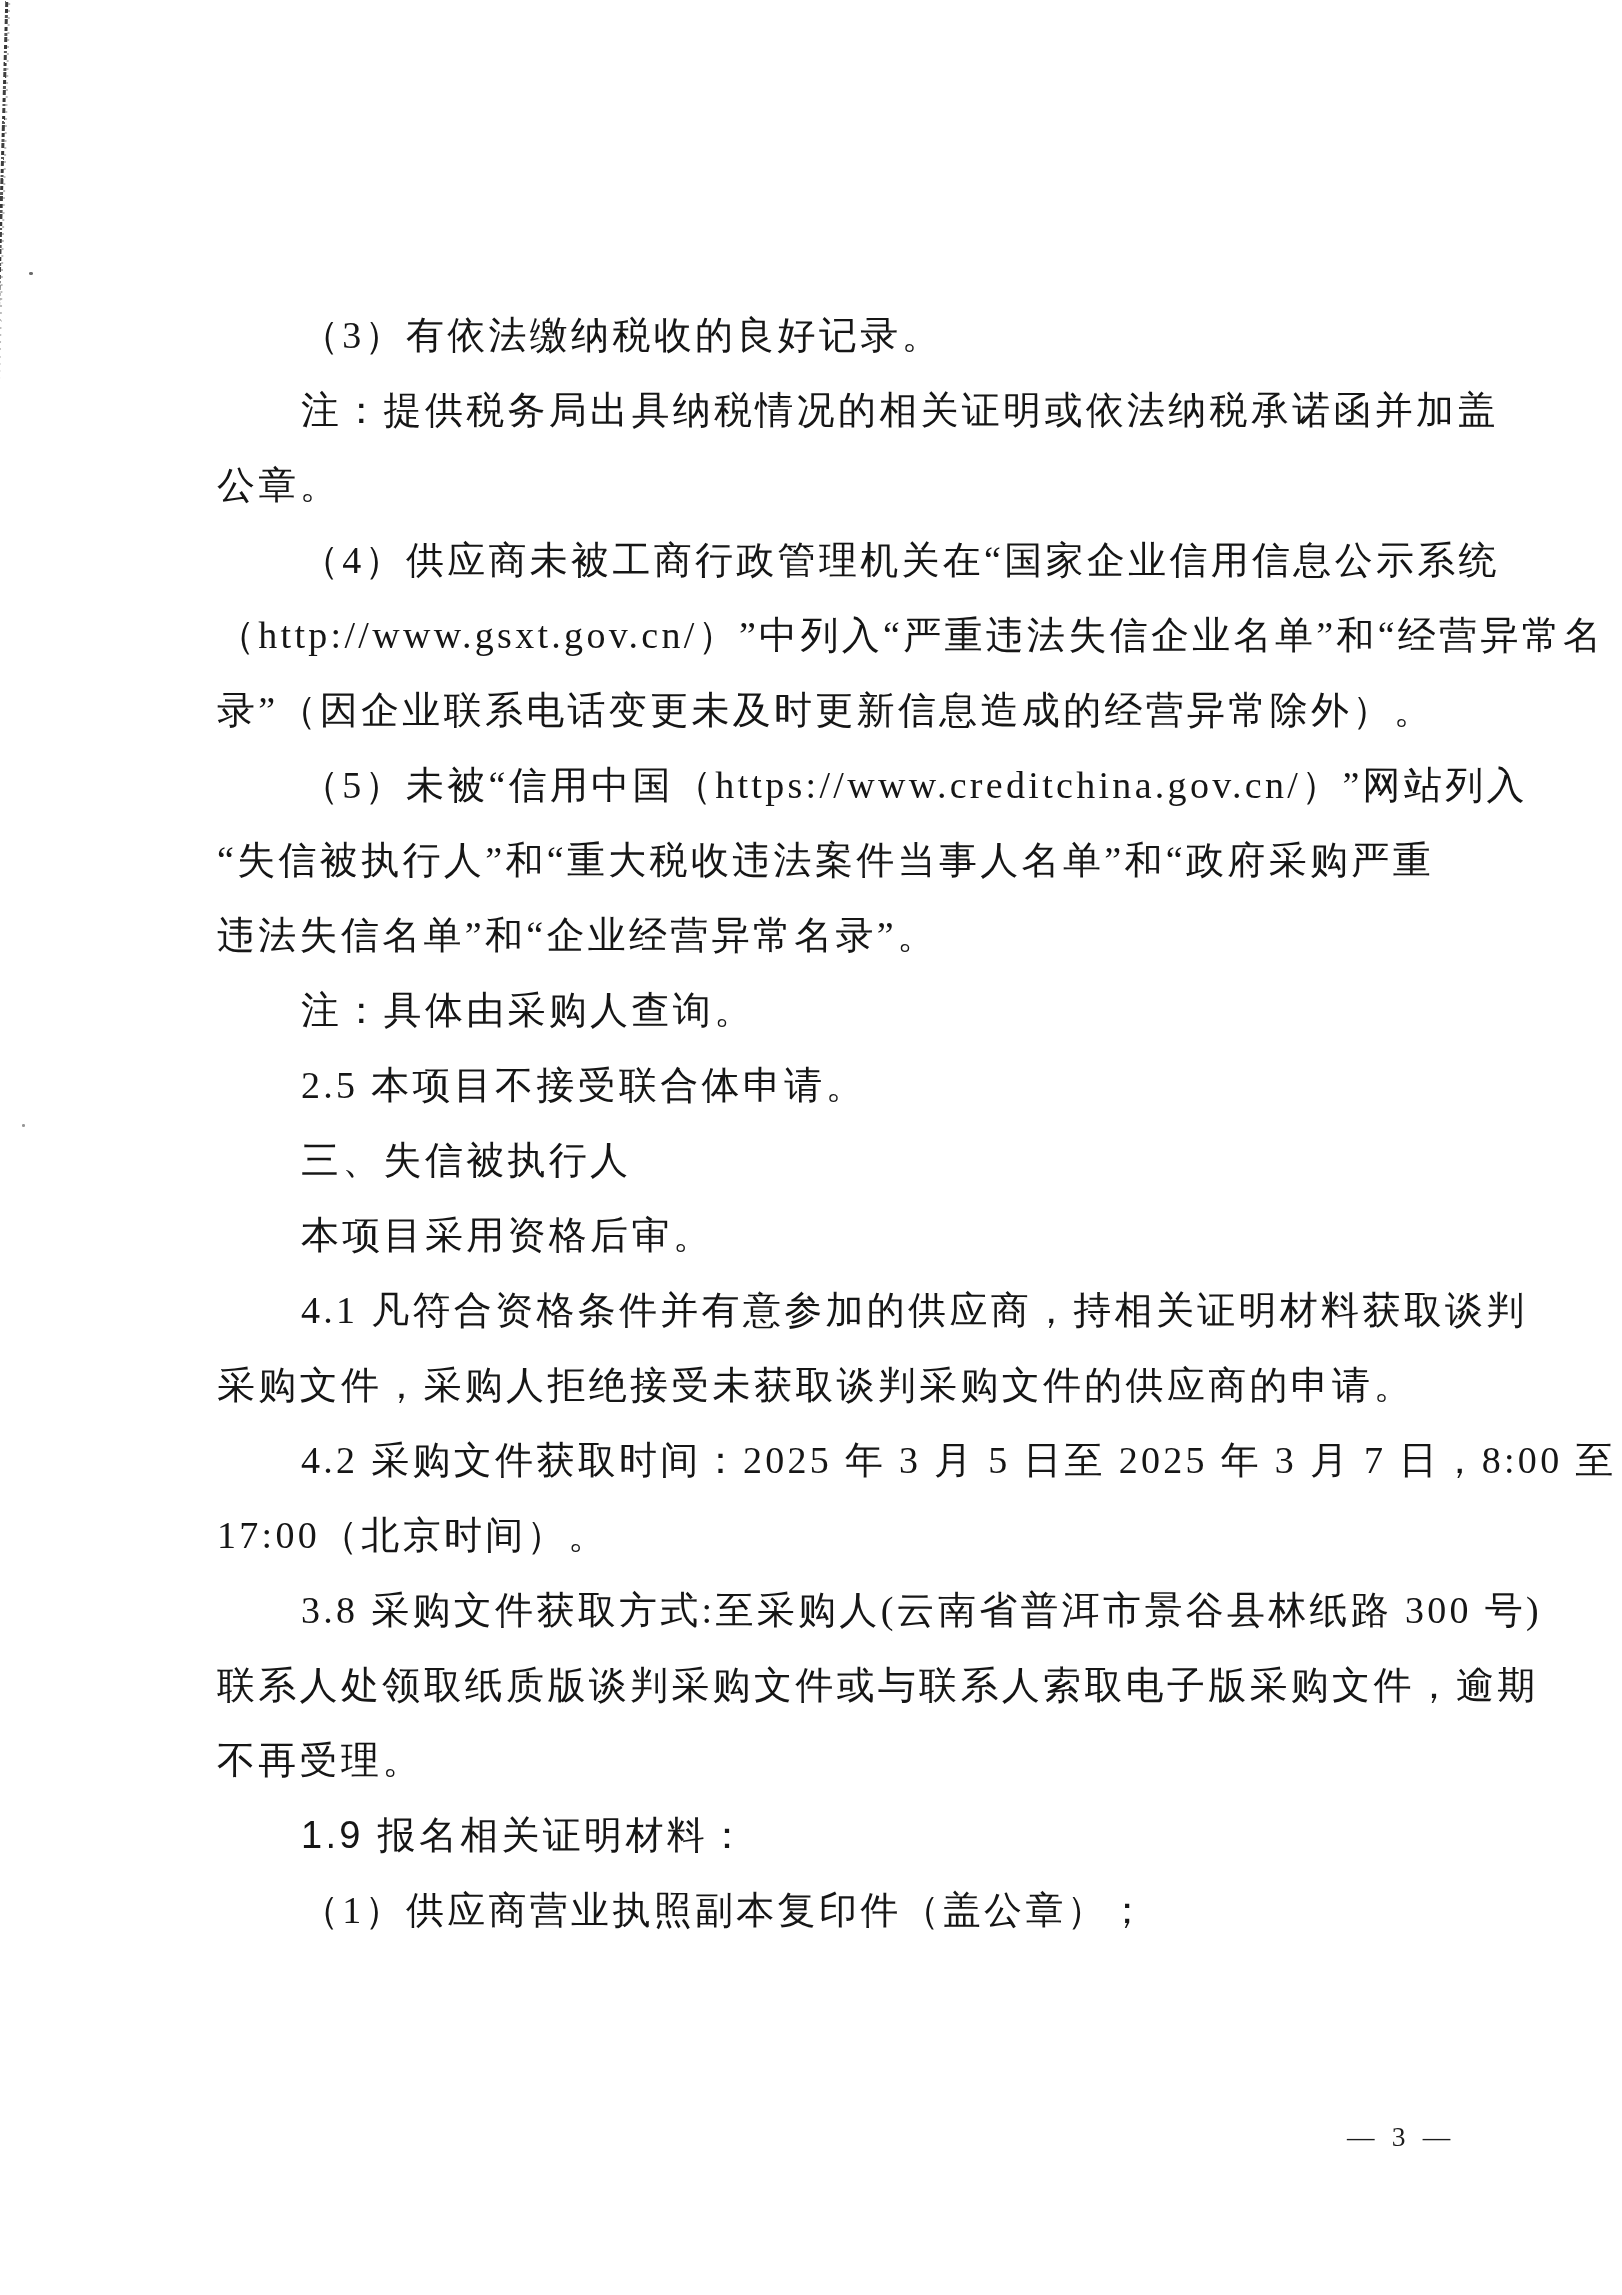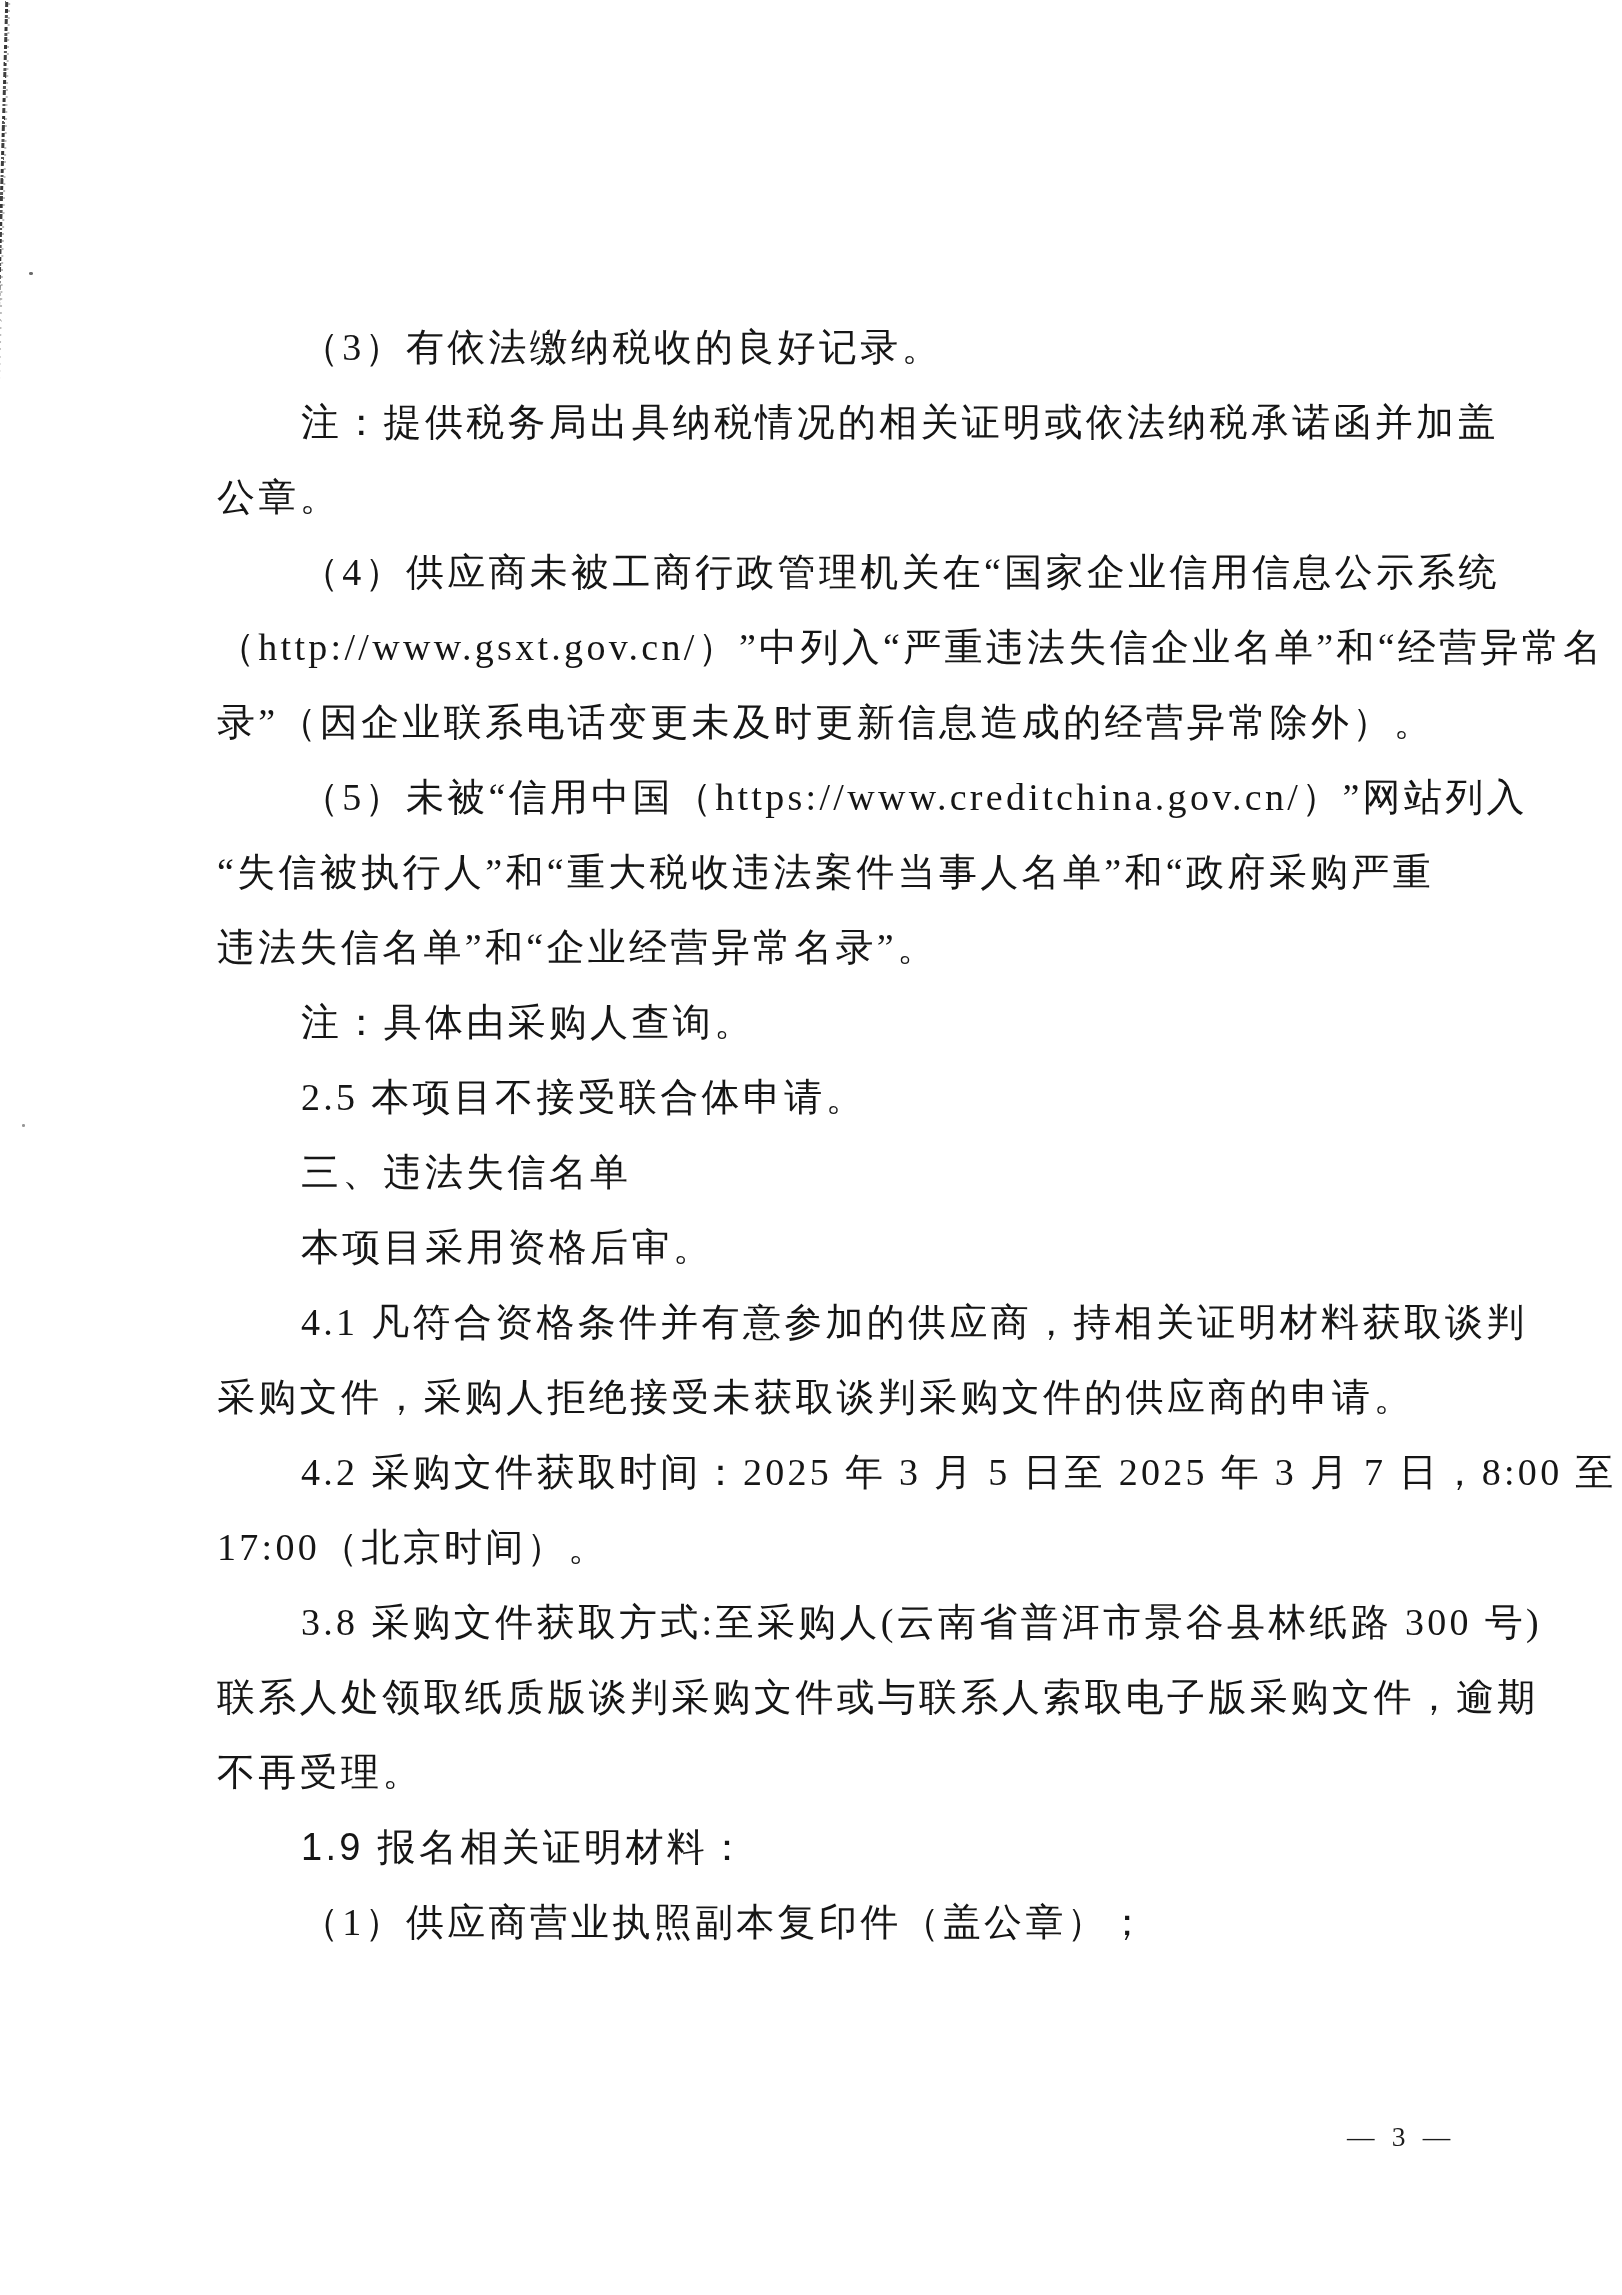--- a/index.html
+++ b/index.html
@@ -47,21 +47,21 @@
   .speck {
     position: absolute;
     background: #6a6a6a;
     border-radius: 50%;
   }
   .speck.s1 { left: 29.4px; top: 272px; width: 3.3px; height: 2.6px; }
   .speck.s2 { left: 22px; top: 1124px; width: 2.6px; height: 2.6px; opacity: .7; }
 
   .content {
     position: absolute;
-    left: 217px; top: 310px;
+    left: 217px; top: 298px;
     width: 1217px;
   }
   .line {
     font-size: 38px;
     line-height: 75px;
     letter-spacing: 3.3px;
     white-space: nowrap;
     color: #161616;
   }
   .line.indent { text-indent: 84px; }
@@ -98,21 +98,21 @@
     <div class="line indent bold justify">注：提供税务局出具纳税情况的相关证明或依法纳税承诺函并加盖</div>
     <div class="line bold">公章。</div>
     <div class="line indent justify">（4）供应商未被工商行政管理机关在“国家企业信用信息公示系统</div>
     <div class="line justify">（http://www.gsxt.gov.cn/）”中列入“严重违法失信企业名单”和“经营异常名</div>
     <div class="line">录”（因企业联系电话变更未及时更新信息造成的经营异常除外）。</div>
     <div class="line indent justify">（5）未被“信用中国（https://www.creditchina.gov.cn/）”网站列入</div>
     <div class="line justify">“失信被执行人”和“重大税收违法案件当事人名单”和“政府采购严重</div>
     <div class="line">违法失信名单”和“企业经营异常名录”。</div>
     <div class="line indent bold">注：具体由采购人查询。</div>
     <div class="line indent">2.5 本项目不接受联合体申请。</div>
-    <div class="line indent bold">三、违法失信名单</div>
+    <div class="line indent bold">三、失信被执行人</div>
     <div class="line indent">本项目采用资格后审。</div>
     <div class="line indent justify">4.1 凡符合资格条件并有意参加的供应商，持相关证明材料获取谈判</div>
     <div class="line">采购文件，采购人拒绝接受未获取谈判采购文件的供应商的申请。</div>
     <div class="line indent justify">4.2 采购文件获取时间：2025 年 3 月 5 日至 2025 年 3 月 7 日，8:00 至</div>
     <div class="line">17:00（北京时间）。</div>
     <div class="line indent justify">3.8 采购文件获取方式:至采购人(云南省普洱市景谷县林纸路 300 号)</div>
     <div class="line justify">联系人处领取纸质版谈判采购文件或与联系人索取电子版采购文件，逾期</div>
     <div class="line">不再受理。</div>
     <div class="line indent bold">1.9 报名相关证明材料：</div>
     <div class="line indent">（1）供应商营业执照副本复印件（盖公章）；</div>

